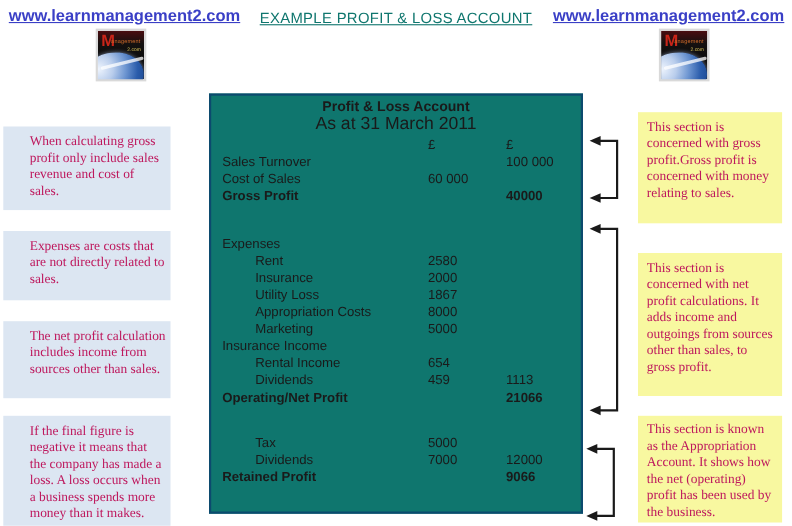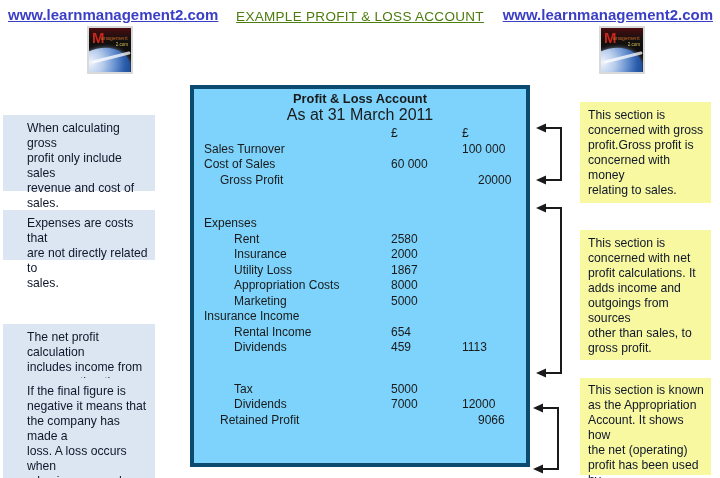--- a/index.html
+++ b/index.html
@@ -15,21 +15,21 @@
     background: #fff; overflow: hidden; color: var(--ink);
   }
   .url {
     position: absolute; top: 6px; font-size: 15px; font-weight: bold;
     color: var(--link); text-decoration: underline; white-space: nowrap; cursor: pointer;
   }
   .url-left { left: 8px; }
   .url-right { right: 7px; }
   .main-title {
     position: absolute; top: 9px; left: 190px; width: 340px; text-align: center;
-    font-size: 13.5px; color: #4d7c0f; text-decoration: underline;
+    font-size: 13.5px; color: #0f766e; text-decoration: underline;
     letter-spacing: 0.3px; white-space: nowrap;
   }
   .logo {
     position: absolute; width: 46px; height: 48px;
     border: 2px solid #d9d9d9; background: linear-gradient(#4a0d10, #151110 26%, #0b0b0b 60%, #111);
     overflow: hidden;
   }
   .logo-left { left: 87px; top: 26px; }
   .logo-right { left: 599px; top: 26px; }
   .logo .m { position: absolute; left: 3px; top: 2px; color: #c92519; font-size: 15px; font-weight: bold; line-height: 15px; }
@@ -41,40 +41,40 @@
     background: radial-gradient(circle at 32% 28%, #eef4fd 0%, #b9cdec 26%, #6f97d2 48%, #2a5cab 70%, #123a7e 100%);
     transform: rotate(-12deg);
     box-shadow: 0 0 4px rgba(180,200,240,0.6);
   }
   .logo .streak {
     position: absolute; left: 2px; bottom: 13px; width: 40px; height: 3px;
     background: rgba(255,255,255,0.75); transform: rotate(-14deg); border-radius: 2px;
   }
   .note {
     position: absolute; font-size: 12.2px; line-height: 15px;
-    padding: 6px 4px 4px 8px; white-space: pre-line; color: #0f172a;
+    padding: 6px 4px 4px 8px; white-space: pre-line; color: #be185d; font-family: Liberation Serif, serif;
   }
   .note-blue { left: 3px; width: 152px; background: var(--blue-note); padding-left: 24px; }
   .note-yellow { left: 580px; width: 131px; background: var(--yellow-note); }
   #lnote0 { top: 115px; height: 76px; }
-  #lnote1 { top: 210px; height: 50px; }
-  #lnote2 { top: 292px; height: 70px; margin-top: 32px; }
+  #lnote1 { top: 210px; height: 63px; }
+  #lnote2 { top: 292px; height: 70px; }
   #lnote3 { top: 378px; height: 114px; }
   #rnote0 { top: 102px; height: 101px; }
   #rnote1 { top: 230px; height: 130px; }
   #rnote2 { top: 378px; height: 97px; padding-top: 5px; }
   .statement {
     position: absolute; left: 190px; top: 85px; width: 340px; height: 382px;
-    border: 4px solid #0c4a6e; background: #7dd3fc;
+    border: 2px solid #0c4a6e; background: #0f766e;
     font-size: 12px; padding-top: 2px;
   }
   .stmt-title { text-align: center; font-weight: bold; font-size: 12.8px; height: 16px; line-height: 16px; }
   .stmt-subtitle { text-align: center; font-size: 16px; height: 15px; line-height: 15px; margin-bottom: 4px; }
   .srow { position: relative; height: 15.5px; line-height: 15.5px; white-space: nowrap; }
-  .srow.bold { font-weight: normal; margin-left: 16px; }
+  .srow.bold { font-weight: bold; }
   .lbl { position: absolute; left: 10px; }
   .lbl.ind1 { left: 40px; }
   .c1 { position: absolute; left: 197px; }
   .c2 { position: absolute; left: 268px; }
   .arrows { position: absolute; left: 0; top: 0; width: 720px; height: 478px; pointer-events: none; }
 </style>
 </head>
 <body>
 
 <div class="canvas">
@@ -145,21 +145,21 @@
         <div class="srow">
           <span class="lbl">Sales Turnover</span>
           <span class="c2">100 000</span>
         </div>
         <div class="srow">
           <span class="lbl">Cost of Sales</span>
           <span class="c1">60 000</span>
         </div>
         <div class="srow bold">
           <span class="lbl">Gross Profit</span>
-          <span class="c2">20000</span>
+          <span class="c2">40000</span>
         </div>
         <div style="height: 28px;"></div>
         <div class="srow">
           <span class="lbl">Expenses</span>
         </div>
         <div class="srow">
           <span class="lbl ind1">Rent</span>
           <span class="c1">2580</span>
         </div>
         <div class="srow">
@@ -182,20 +182,24 @@
           <span class="lbl">Insurance Income</span>
         </div>
         <div class="srow">
           <span class="lbl ind1">Rental Income</span>
           <span class="c1">654</span>
         </div>
         <div class="srow">
           <span class="lbl ind1">Dividends</span>
           <span class="c1">459</span>
           <span class="c2">1113</span>
+        </div>
+        <div class="srow bold">
+          <span class="lbl">Operating/Net Profit</span>
+          <span class="c2">21066</span>
         </div>
         <div style="height: 26px;"></div>
         <div class="srow">
           <span class="lbl ind1">Tax</span>
           <span class="c1">5000</span>
         </div>
         <div class="srow">
           <span class="lbl ind1">Dividends</span>
           <span class="c1">7000</span>
           <span class="c2">12000</span>

